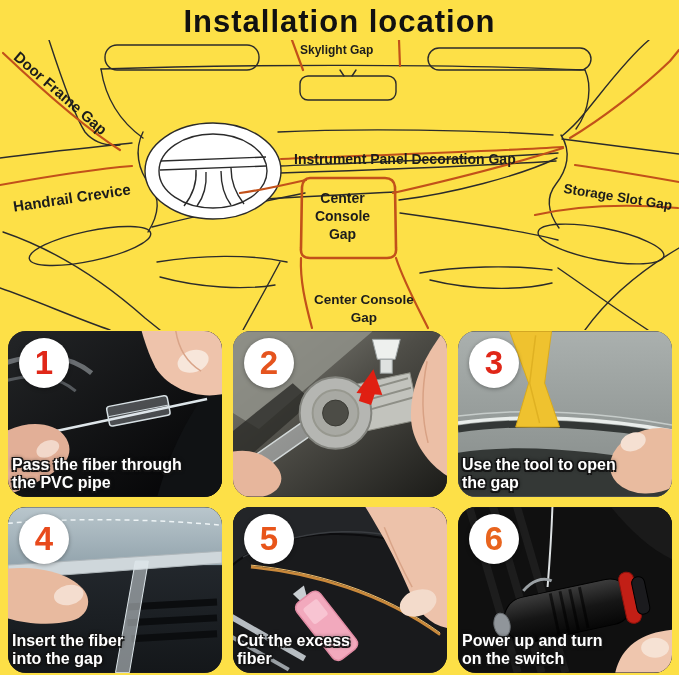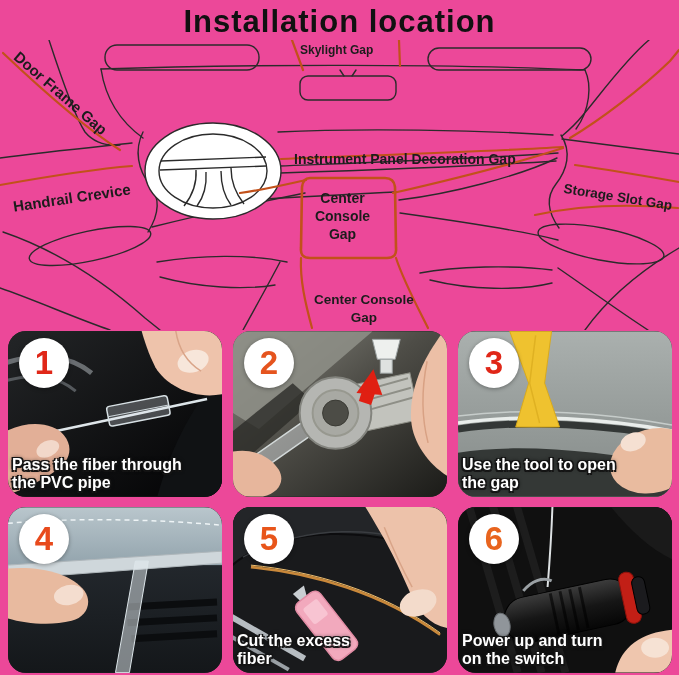--- a/index.html
+++ b/index.html
@@ -1,16 +1,16 @@
 <!DOCTYPE html>
 <html><head>
 <meta charset="utf-8">
 <style>
   html,body{margin:0;padding:0;background:#fff;}
-  .stage{position:relative;width:679px;height:675px;background:#ec4899;overflow:hidden;
+  .stage{position:relative;width:679px;height:675px;background:#fde047;overflow:hidden;
          font-family:"Liberation Sans",sans-serif;}
   .title{position:absolute;top:4px;left:0;width:679px;text-align:center;
          font-size:31px;font-weight:bold;color:#111;letter-spacing:1px;}
   
   .diagram{position:absolute;left:0;top:40px;width:679px;height:290px;}
   .diagram svg{position:absolute;left:0;top:0;}
   .dlabel{position:absolute;font-weight:bold;color:#1c1c1c;white-space:pre-line;}
   .lbl-skylight{left:300px;top:3px;font-size:12px;}
   .lbl-door{left:22px;top:8px;font-size:15px;transform:rotate(41deg);transform-origin:0 0;white-space:nowrap;}
   .lbl-instrument{left:294px;top:101px;font-size:14px;white-space:nowrap;margin-top:10px;}
@@ -222,20 +222,22 @@
         <path d="M0,16 C70,10 150,12 215,18" stroke="#eef4f6" stroke-width="1.5" fill="none" stroke-dasharray="5,4"></path>
         <polygon points="0,58 215,44 215,56 0,72" fill="#cfd7db" stroke="#aeb6ba"></polygon>
         <path d="M120,100 L210,95 M120,116 L210,111 M124,132 L210,127" stroke="#0b0d0f" stroke-width="7"></path>
         <polygon points="128,54 141,54 122,166 108,166" fill="rgba(232,240,244,.5)" stroke="#dde6ea"></polygon>
         <path d="M-5,62 C30,58 63,66 77,84 C85,96 79,110 64,114 C40,120 12,116 -5,110 Z" fill="#e8ba9f"></path>
         <ellipse cx="61" cy="88" rx="15" ry="10" fill="#f4ddcf" transform="rotate(-12 61 88)"></ellipse>
       </svg>
       <div class="badge">
         <span style="color: rgb(232, 74, 28);">4</span>
       </div>
+      <div class="caption">Insert the fiber
+into the gap</div>
     </div>
 
     <div class="tile">
       <svg width="214" height="166" viewBox="0 0 215 166">
         <rect width="215" height="166" fill="#191a1c"></rect>
         <path d="M-5,62 C40,18 150,14 220,56 L220,-5 L-5,-5 Z" fill="#232528" stroke="#0c0c0e" stroke-width="2"></path>
         <path d="M10,50 C70,18 150,16 205,44" stroke="#3a3d41" stroke-width="1.5" fill="none"></path>
         <path d="M-5,108 L72,152" stroke="#b7bdc2" stroke-width="6"></path>
         <path d="M-5,128 L56,163" stroke="#9aa0a5" stroke-width="4"></path>
         <path d="M18,60 C80,66 150,86 208,128" stroke="#c9883a" stroke-width="2.6" fill="none"></path>

